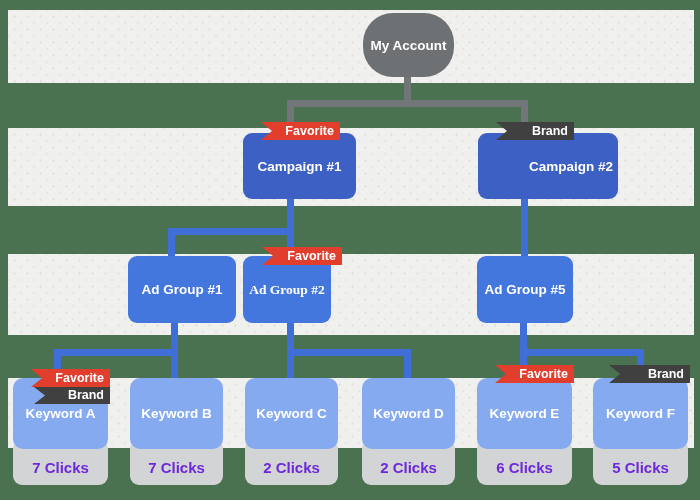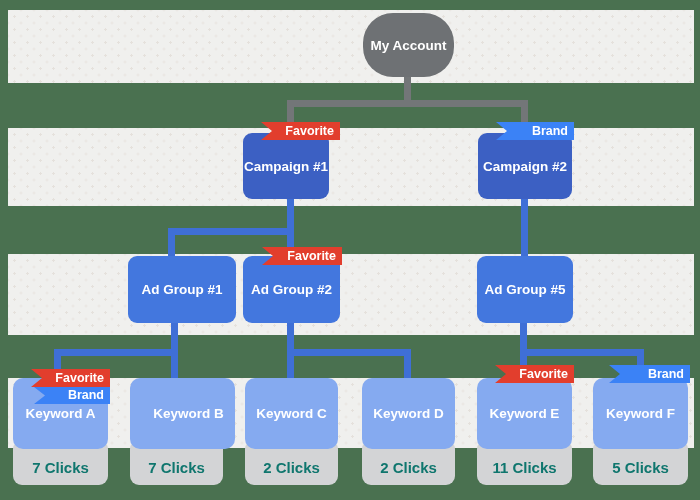--- a/index.html
+++ b/index.html
@@ -26,30 +26,30 @@
     display:flex;align-items:center;justify-content:center;
     color:#ffffff;font-size:13.5px;text-align:center;
   }
   .node.account{background:#6e7174;border-radius:30px;}
   .node.campaign{background:#3c60c3;}
   .node.adgroup{background:#4377de;}
   .node.keyword{background:#85aaf0;border-radius:10px;}
   .clicks{
     position:absolute;z-index:2;background:#d3d4d6;border-radius:9px;
     display:flex;align-items:flex-end;justify-content:center;
-    color:#0f766e;font-size:15px;padding-bottom:9px;box-sizing:border-box;
+    color:#6d28d9;font-size:15px;padding-bottom:9px;box-sizing:border-box;
   }
   .ribbon{
     position:absolute;z-index:4;height:18px;line-height:18px;
     color:#ffffff;font-size:12.5px;text-align:right;
     padding-right:6px;box-sizing:border-box;
     clip-path:polygon(0 0,100% 0,100% 100%,0 100%,11px 50%);
   }
   .ribbon.favorite{background:#e23e2d;}
-  .ribbon.brand{background:#3b82f6;}
+  .ribbon.brand{background:#404040;}
 </style>
 </head>
 <body>
 
 <div class="canvas">
 
   <div class="band" style="top:10px;height:73px;"></div>
   <div class="band" style="top:128px;height:78px;"></div>
   <div class="band" style="top:254px;height:81px;"></div>
   <div class="band" style="top:378px;height:70px;"></div>
@@ -80,37 +80,37 @@
   <div class="clicks" style="left:130px;top:440px;width:93px;height:45px;">
       <span>7 Clicks</span>
     </div>
   <div class="clicks" style="left:245px;top:440px;width:93px;height:45px;">
       <span>2 Clicks</span>
     </div>
   <div class="clicks" style="left:362px;top:440px;width:93px;height:45px;">
       <span>2 Clicks</span>
     </div>
   <div class="clicks" style="left:477px;top:440px;width:95px;height:45px;">
-      <span>11 Clicks</span>
+      <span>6 Clicks</span>
     </div>
   <div class="clicks" style="left:593px;top:440px;width:95px;height:45px;">
       <span>5 Clicks</span>
     </div>
 
   <div class="node account" style="left:363px;top:13px;width:91px;height:64px;">My Account</div>
 
-  <div class="node campaign" style="left:243px;top:133px;width:86px;height:66px;">Campaign #1</div>
-  <div class="node campaign" style="left:478px;top:133px;width:94px;height:66px;">Campaign #2</div>
+  <div class="node campaign" style="left:243px;top:133px;width:113px;height:66px;">Campaign #1</div>
+  <div class="node campaign" style="left:478px;top:133px;width:94px;height:66px;padding-left:46px;">Campaign #2</div>
 
   <div class="node adgroup" style="left:128px;top:256px;width:108px;height:67px;">Ad Group #1</div>
-  <div class="node adgroup" style="left:243px;top:256px;width:97px;height:67px;">Ad Group #2</div>
+  <div class="node adgroup" style="left:243px;top:256px;width:88px;height:67px;font-family:Liberation Serif, serif;">Ad Group #2</div>
   <div class="node adgroup" style="left:477px;top:256px;width:96px;height:67px;">Ad Group #5</div>
 
   <div class="node keyword" style="left:13px;top:378px;width:95px;height:71px;">Keyword A</div>
-  <div class="node keyword" style="left:130px;top:378px;width:93px;height:71px;padding-left:12px;">Keyword B</div>
+  <div class="node keyword" style="left:130px;top:378px;width:93px;height:71px;">Keyword B</div>
   <div class="node keyword" style="left:245px;top:378px;width:93px;height:71px;">Keyword C</div>
   <div class="node keyword" style="left:362px;top:378px;width:93px;height:71px;">Keyword D</div>
   <div class="node keyword" style="left:477px;top:378px;width:95px;height:71px;">Keyword E</div>
   <div class="node keyword" style="left:593px;top:378px;width:95px;height:71px;">Keyword F</div>
 
   <div class="ribbon favorite" style="left:261px;top:122px;width:79px;">Favorite</div>
   <div class="ribbon brand" style="left:496px;top:122px;width:78px;">Brand</div>
   <div class="ribbon favorite" style="left:262px;top:247px;width:80px;">Favorite</div>
   <div class="ribbon favorite" style="left:31px;top:369px;width:79px;">Favorite</div>
   <div class="ribbon brand" style="left:34px;top:387px;width:76px;height:17px;line-height:17px;">Brand</div>

